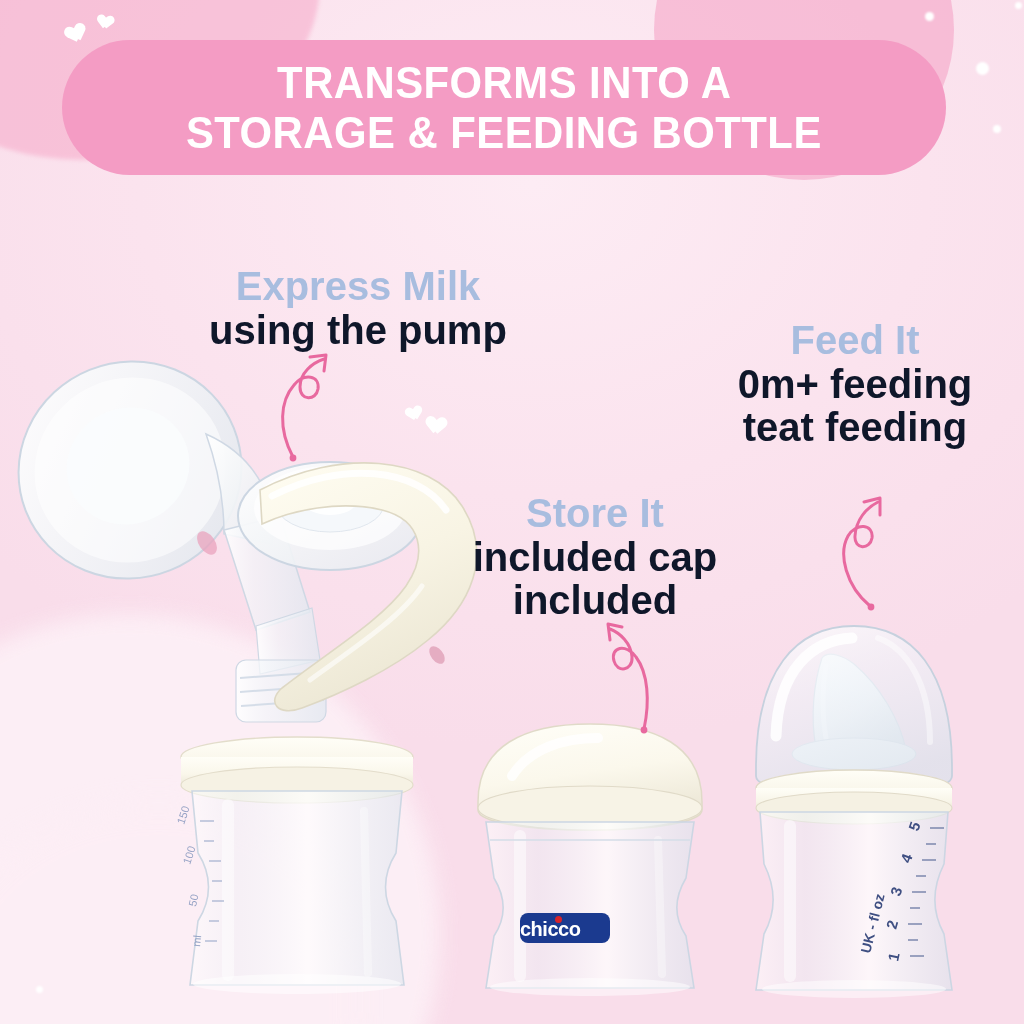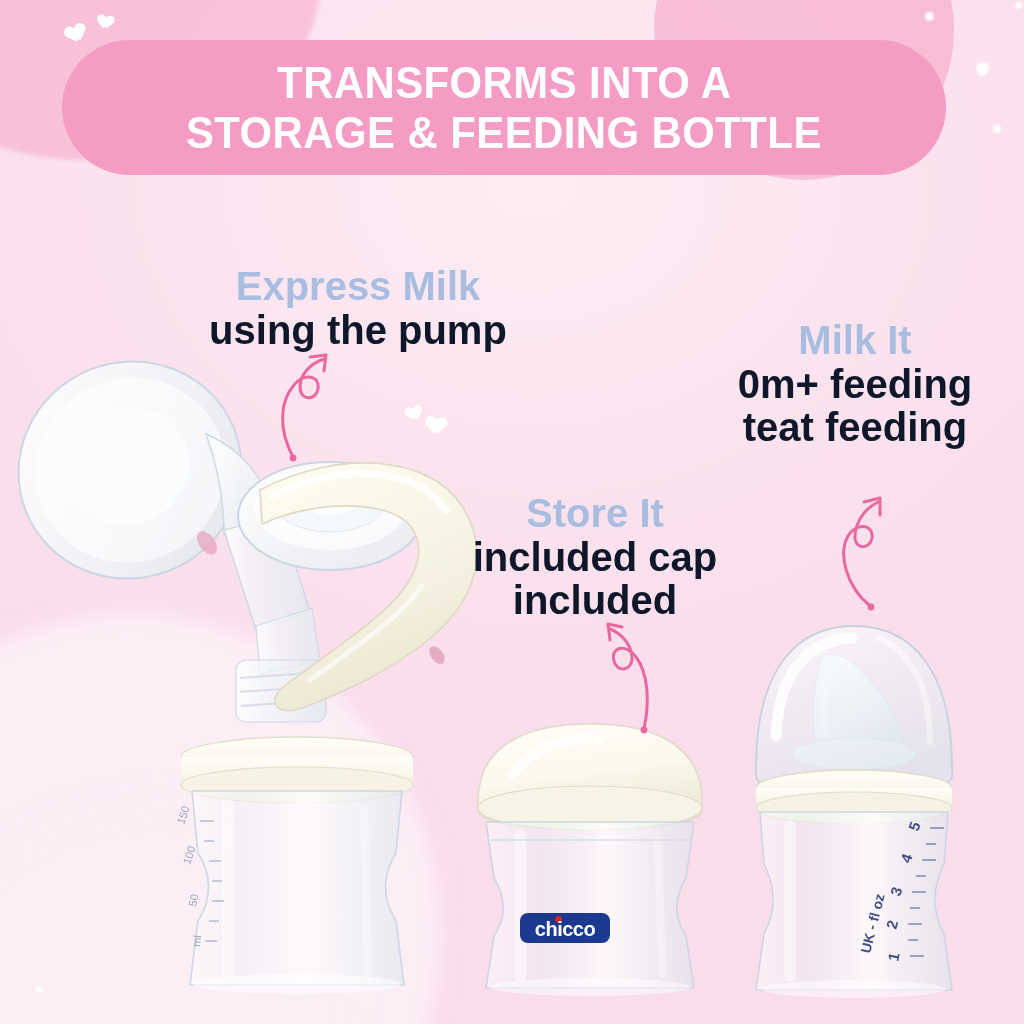--- a/index.html
+++ b/index.html
@@ -142,21 +142,21 @@
   #bottle-left  { position: absolute; left: 168px; top: 735px; width: 258px; height: 260px; }
   #bottle-mid   { position: absolute; left: 468px; top: 718px; width: 244px; height: 280px; }
   #bottle-right { position: absolute; left: 730px; top: 612px; width: 250px; height: 390px; }
 
   .logo-chicco {
     position: absolute;
     left: 520px; top: 913px;
     width: 90px; height: 30px;
     background: #1b3a8f;
     border-radius: 8px;
-    display: flex; align-items: center; justify-content: center;
+    display: flex; align-items: center; 
   }
   .logo-chicco span {
     color: #ffffff;
     font-weight: 800;
     font-size: 20px;
     letter-spacing: -.5px;
     position: relative;
     top: 1px;
   }
   .logo-dot {
@@ -410,21 +410,21 @@
     <div class="callout-body">using the pump</div>
   </div>
 
   <div class="callout" id="callout-store">
     <div class="callout-title">Store It</div>
     <div class="callout-body">included cap</div>
     <div class="callout-body">included</div>
   </div>
 
   <div class="callout" id="callout-feed">
-    <div class="callout-title">Milk It</div>
+    <div class="callout-title">Feed It</div>
     <div class="callout-body">0m+ feeding</div>
     <div class="callout-body">teat feeding</div>
   </div>
 
   <svg class="arrow" style="left:262px; top:345px;" width="80" height="120" viewBox="0 0 80 120">
     <path d="M31 112 C16 84 18 56 32 40 C42 28 58 30 56 44 C54 56 38 56 38 42
              C38 28 50 18 62 14" fill="none" stroke="#e8699f" stroke-width="3" stroke-linecap="round"></path>
     <path d="M48 12 L64 10 L62 26" fill="none" stroke="#e8699f" stroke-width="3" stroke-linecap="round" stroke-linejoin="round"></path>
     <circle cx="31" cy="113" r="3.4" fill="#e8699f"></circle>
   </svg>

